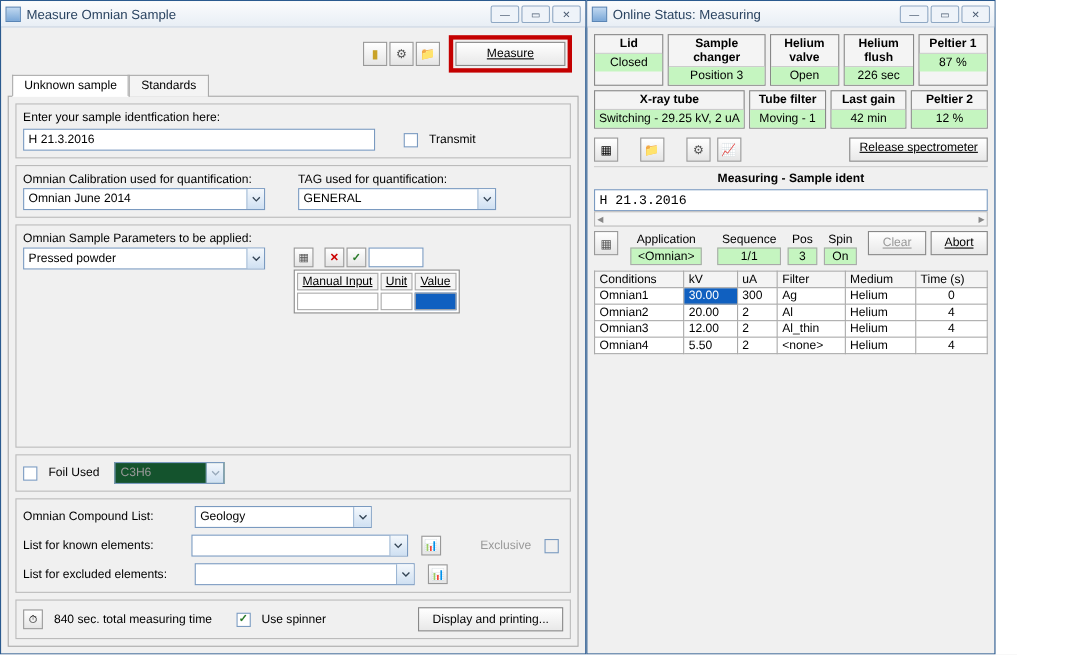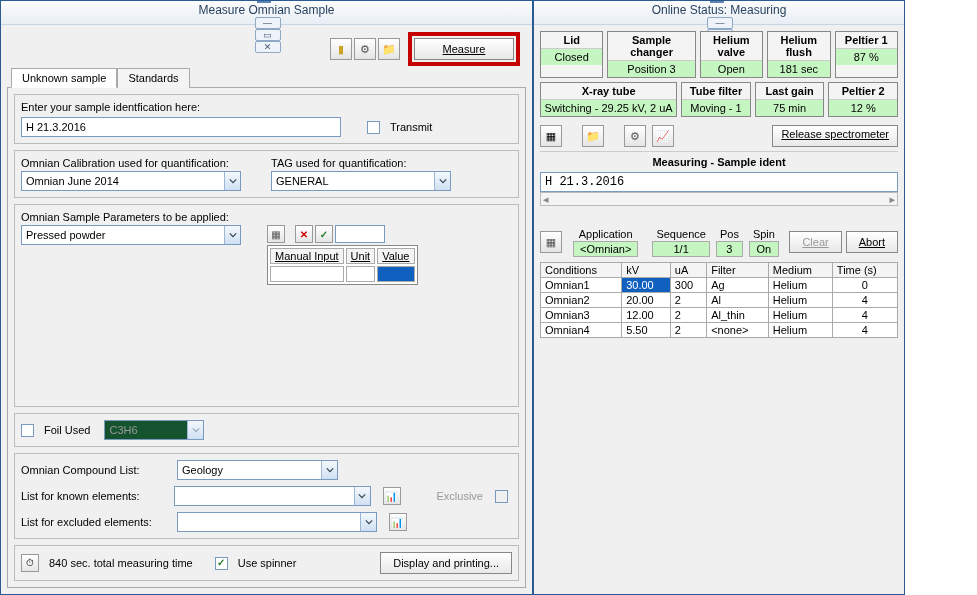--- a/index.html
+++ b/index.html
@@ -22,21 +22,20 @@
   .window.right { width: 372px; height: 595px; margin-left: 0; }
   .titlebar {
     height: 24px;
     background: linear-gradient(#fbfcfd,#e8eef5);
     border-bottom: 1px solid #c8d4e3;
     display: flex;
     align-items: center;
     padding: 0 4px;
     color: #2a4360;
     font-size: 12px;
-    flex-direction: column;
   }
   .titlebar .ticon {
     width: 14px; height:14px; margin-right:5px;
     background: linear-gradient(#c0d8f0,#7ba8d8);
     border:1px solid #5a85b5;
   }
   .titlebar .spacer { flex:1; }
   .winbtn {
     width:26px; height:16px;
     border:1px solid #8fa8c4;
@@ -154,21 +153,21 @@
     background:linear-gradient(#fff,#e8e8e8);
     padding:2px 8px;height:22px;text-decoration:underline;
   }
   .meas-header { text-align:center;font-weight:bold;padding:4px 0;}
   .ident-box {
     border:1px solid #7a9ac0;background:#fff;
     font-family:"Courier New",monospace;font-size:12px;
     padding:2px 4px;height:20px;
   }
   .scrolltrack { height:14px;border:1px solid #bbb;background:#f4f4f4;display:flex;align-items:center;justify-content:space-between;padding:0 2px;color:#888;}
-  .params-row { display:flex;align-items:center;gap:0;margin-top:20px;}
+  .params-row { display:flex;gap:0;margin-top:4px;}
   .param-cell { border:1px solid transparent;text-align:center;}
   .param-cell .h { padding:1px 4px; }
   .param-cell .v { background:#c5f5c0;border:1px solid #aaa;padding:1px 6px;}
   .cond-table { border-collapse:collapse;margin-top:4px;background:#fff;}
   .cond-table th, .cond-table td {
     border:1px solid #aaa;padding:1px 4px;font-weight:normal;text-align:left;
     white-space:nowrap;
   }
   .cond-table th { background:#f4f4f4;}
   .sel { background:#1060c0;color:#fff;}
@@ -378,39 +377,39 @@
       <div class="status-cell" style="flex:1.4">
           <div class="top">Sample changer</div>
           <div class="bot">Position 3</div>
         </div>
       <div class="status-cell">
           <div class="top">Helium valve</div>
           <div class="bot">Open</div>
         </div>
       <div class="status-cell">
           <div class="top">Helium flush</div>
-          <div class="bot">181 sec</div>
+          <div class="bot">226 sec</div>
         </div>
       <div class="status-cell">
           <div class="top">Peltier 1</div>
           <div class="bot">87 %</div>
         </div>
     </div>
     <div class="status-row">
       <div class="status-cell wide">
           <div class="top">X-ray tube</div>
           <div class="bot">Switching - 29.25 kV, 2 uA</div>
         </div>
       <div class="status-cell">
           <div class="top">Tube filter</div>
           <div class="bot">Moving - 1</div>
         </div>
       <div class="status-cell">
           <div class="top">Last gain</div>
-          <div class="bot">75 min</div>
+          <div class="bot">42 min</div>
         </div>
       <div class="status-cell">
           <div class="top">Peltier 2</div>
           <div class="bot">12 %</div>
         </div>
     </div>
 
     <div class="right-toolbar">
       <div class="tool-icon">▦</div>
       <span style="width:10px"></span>

